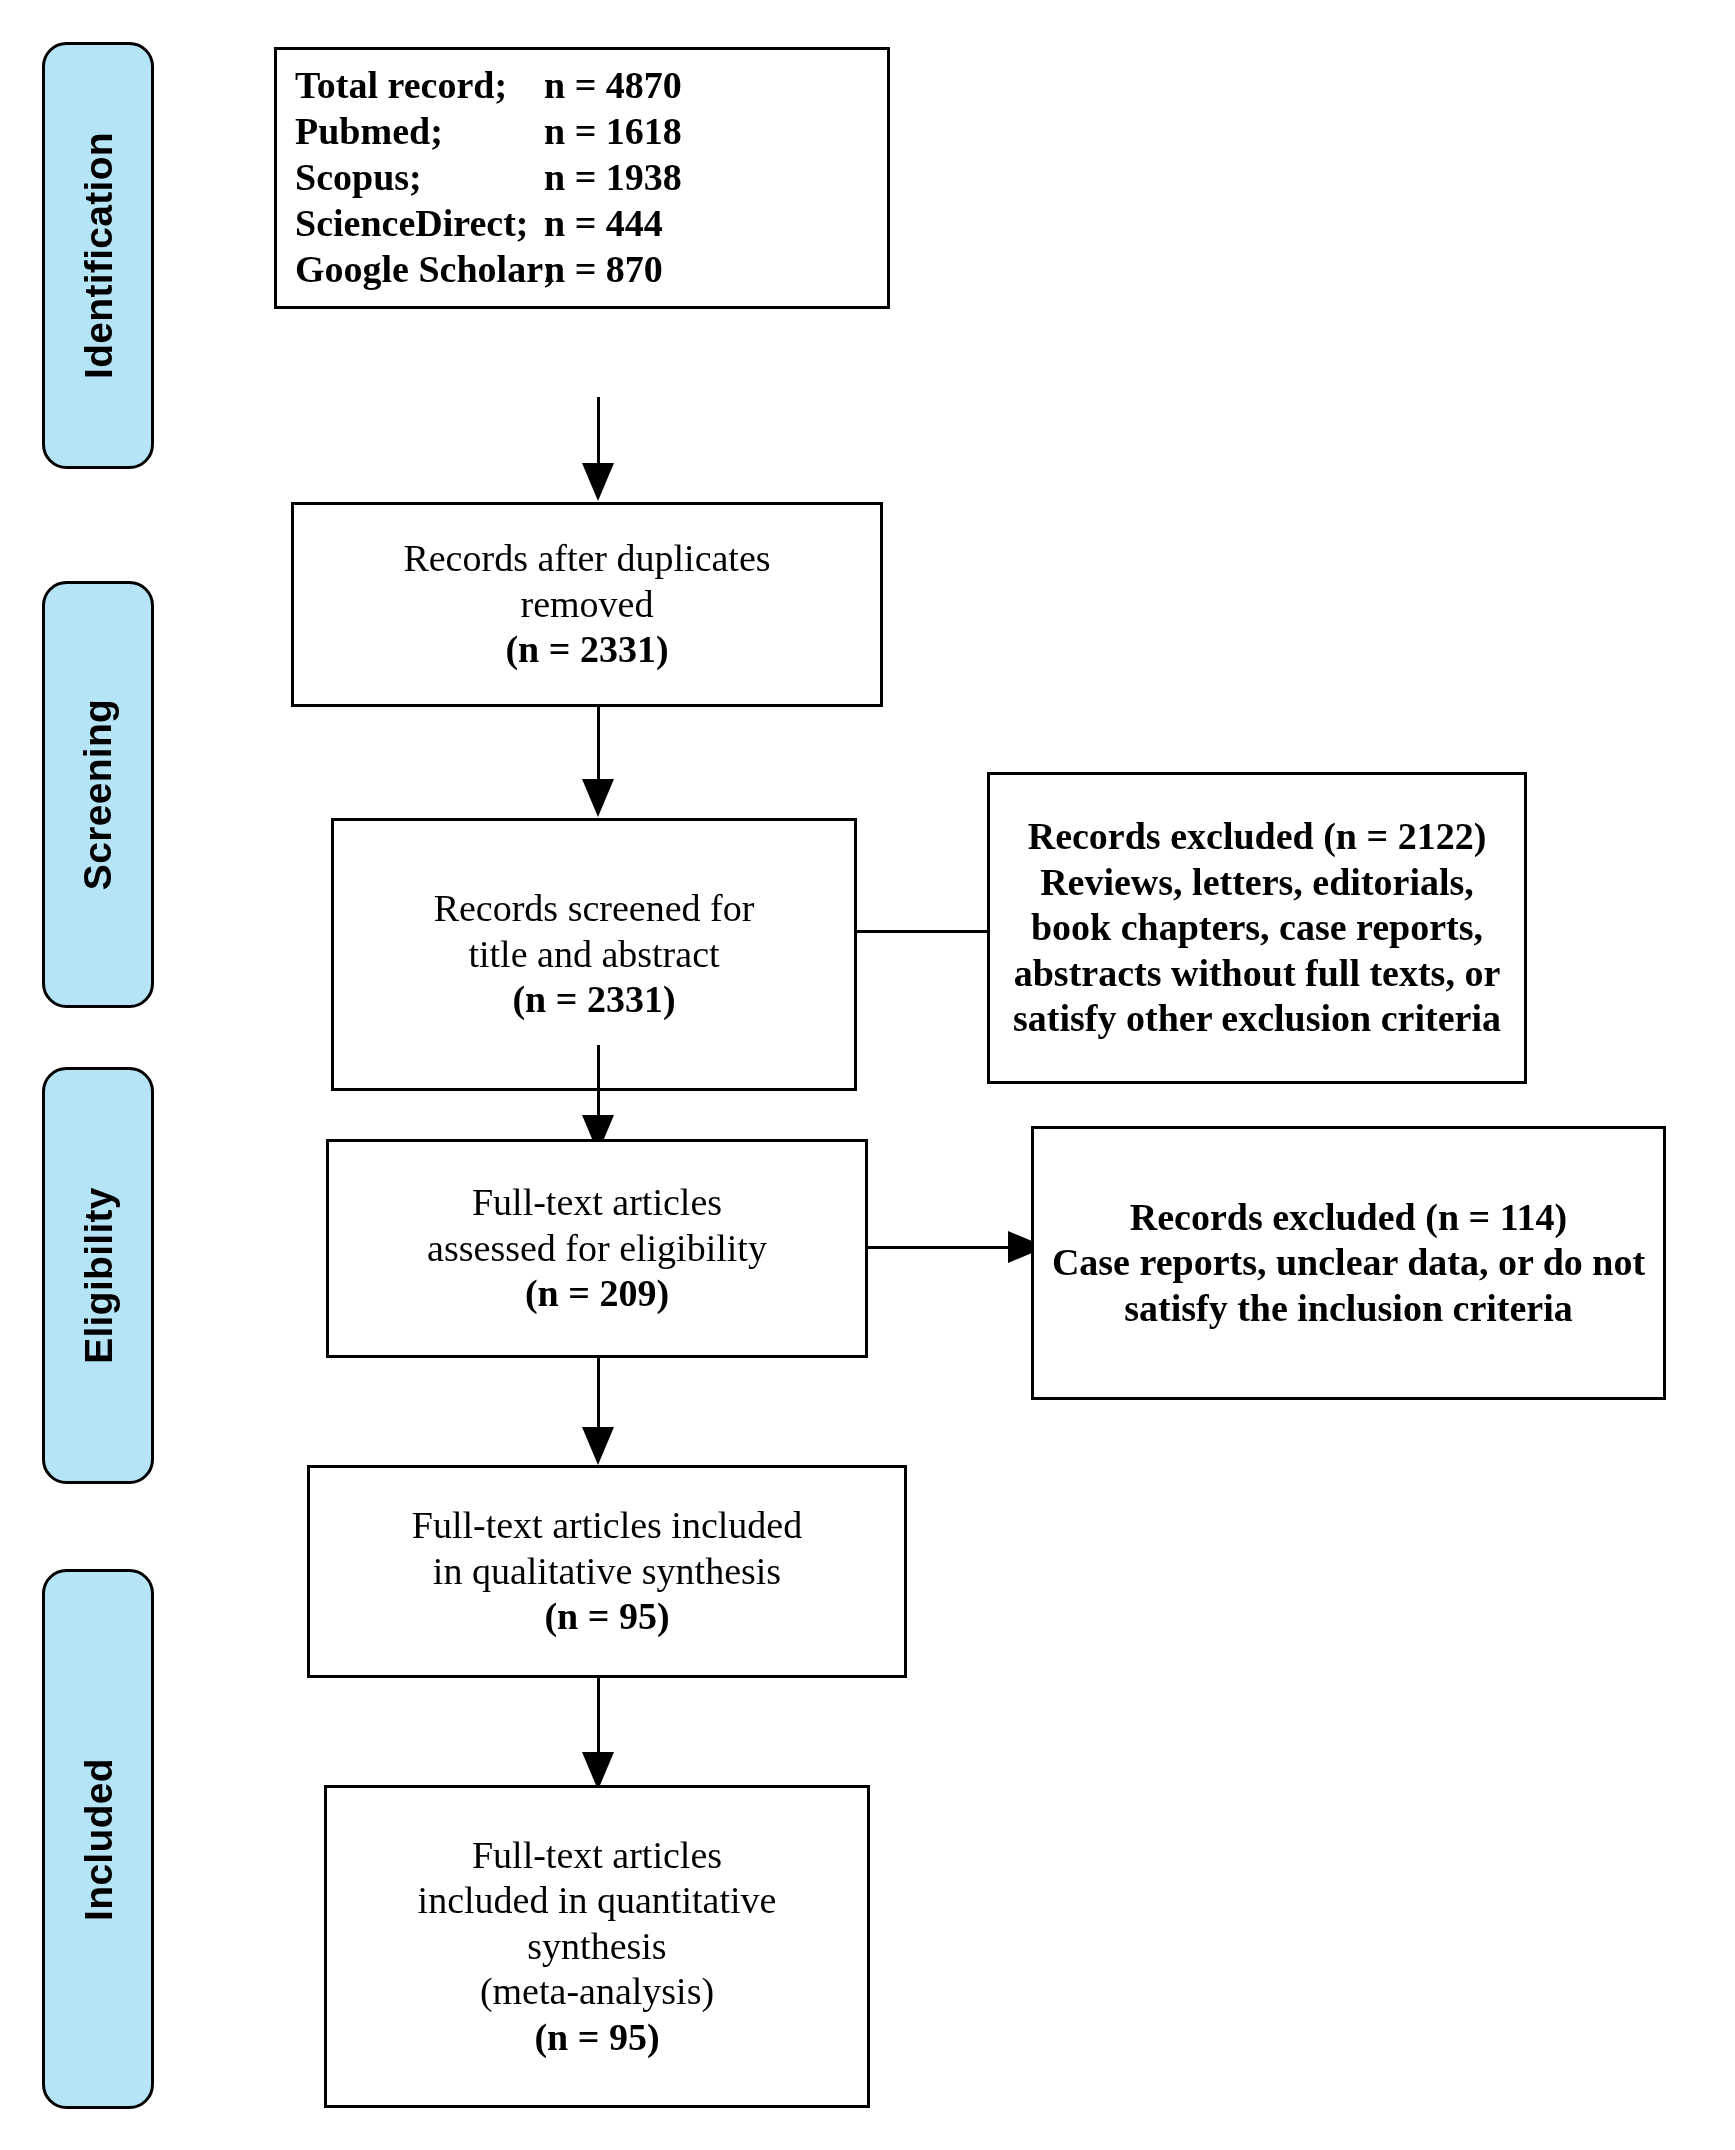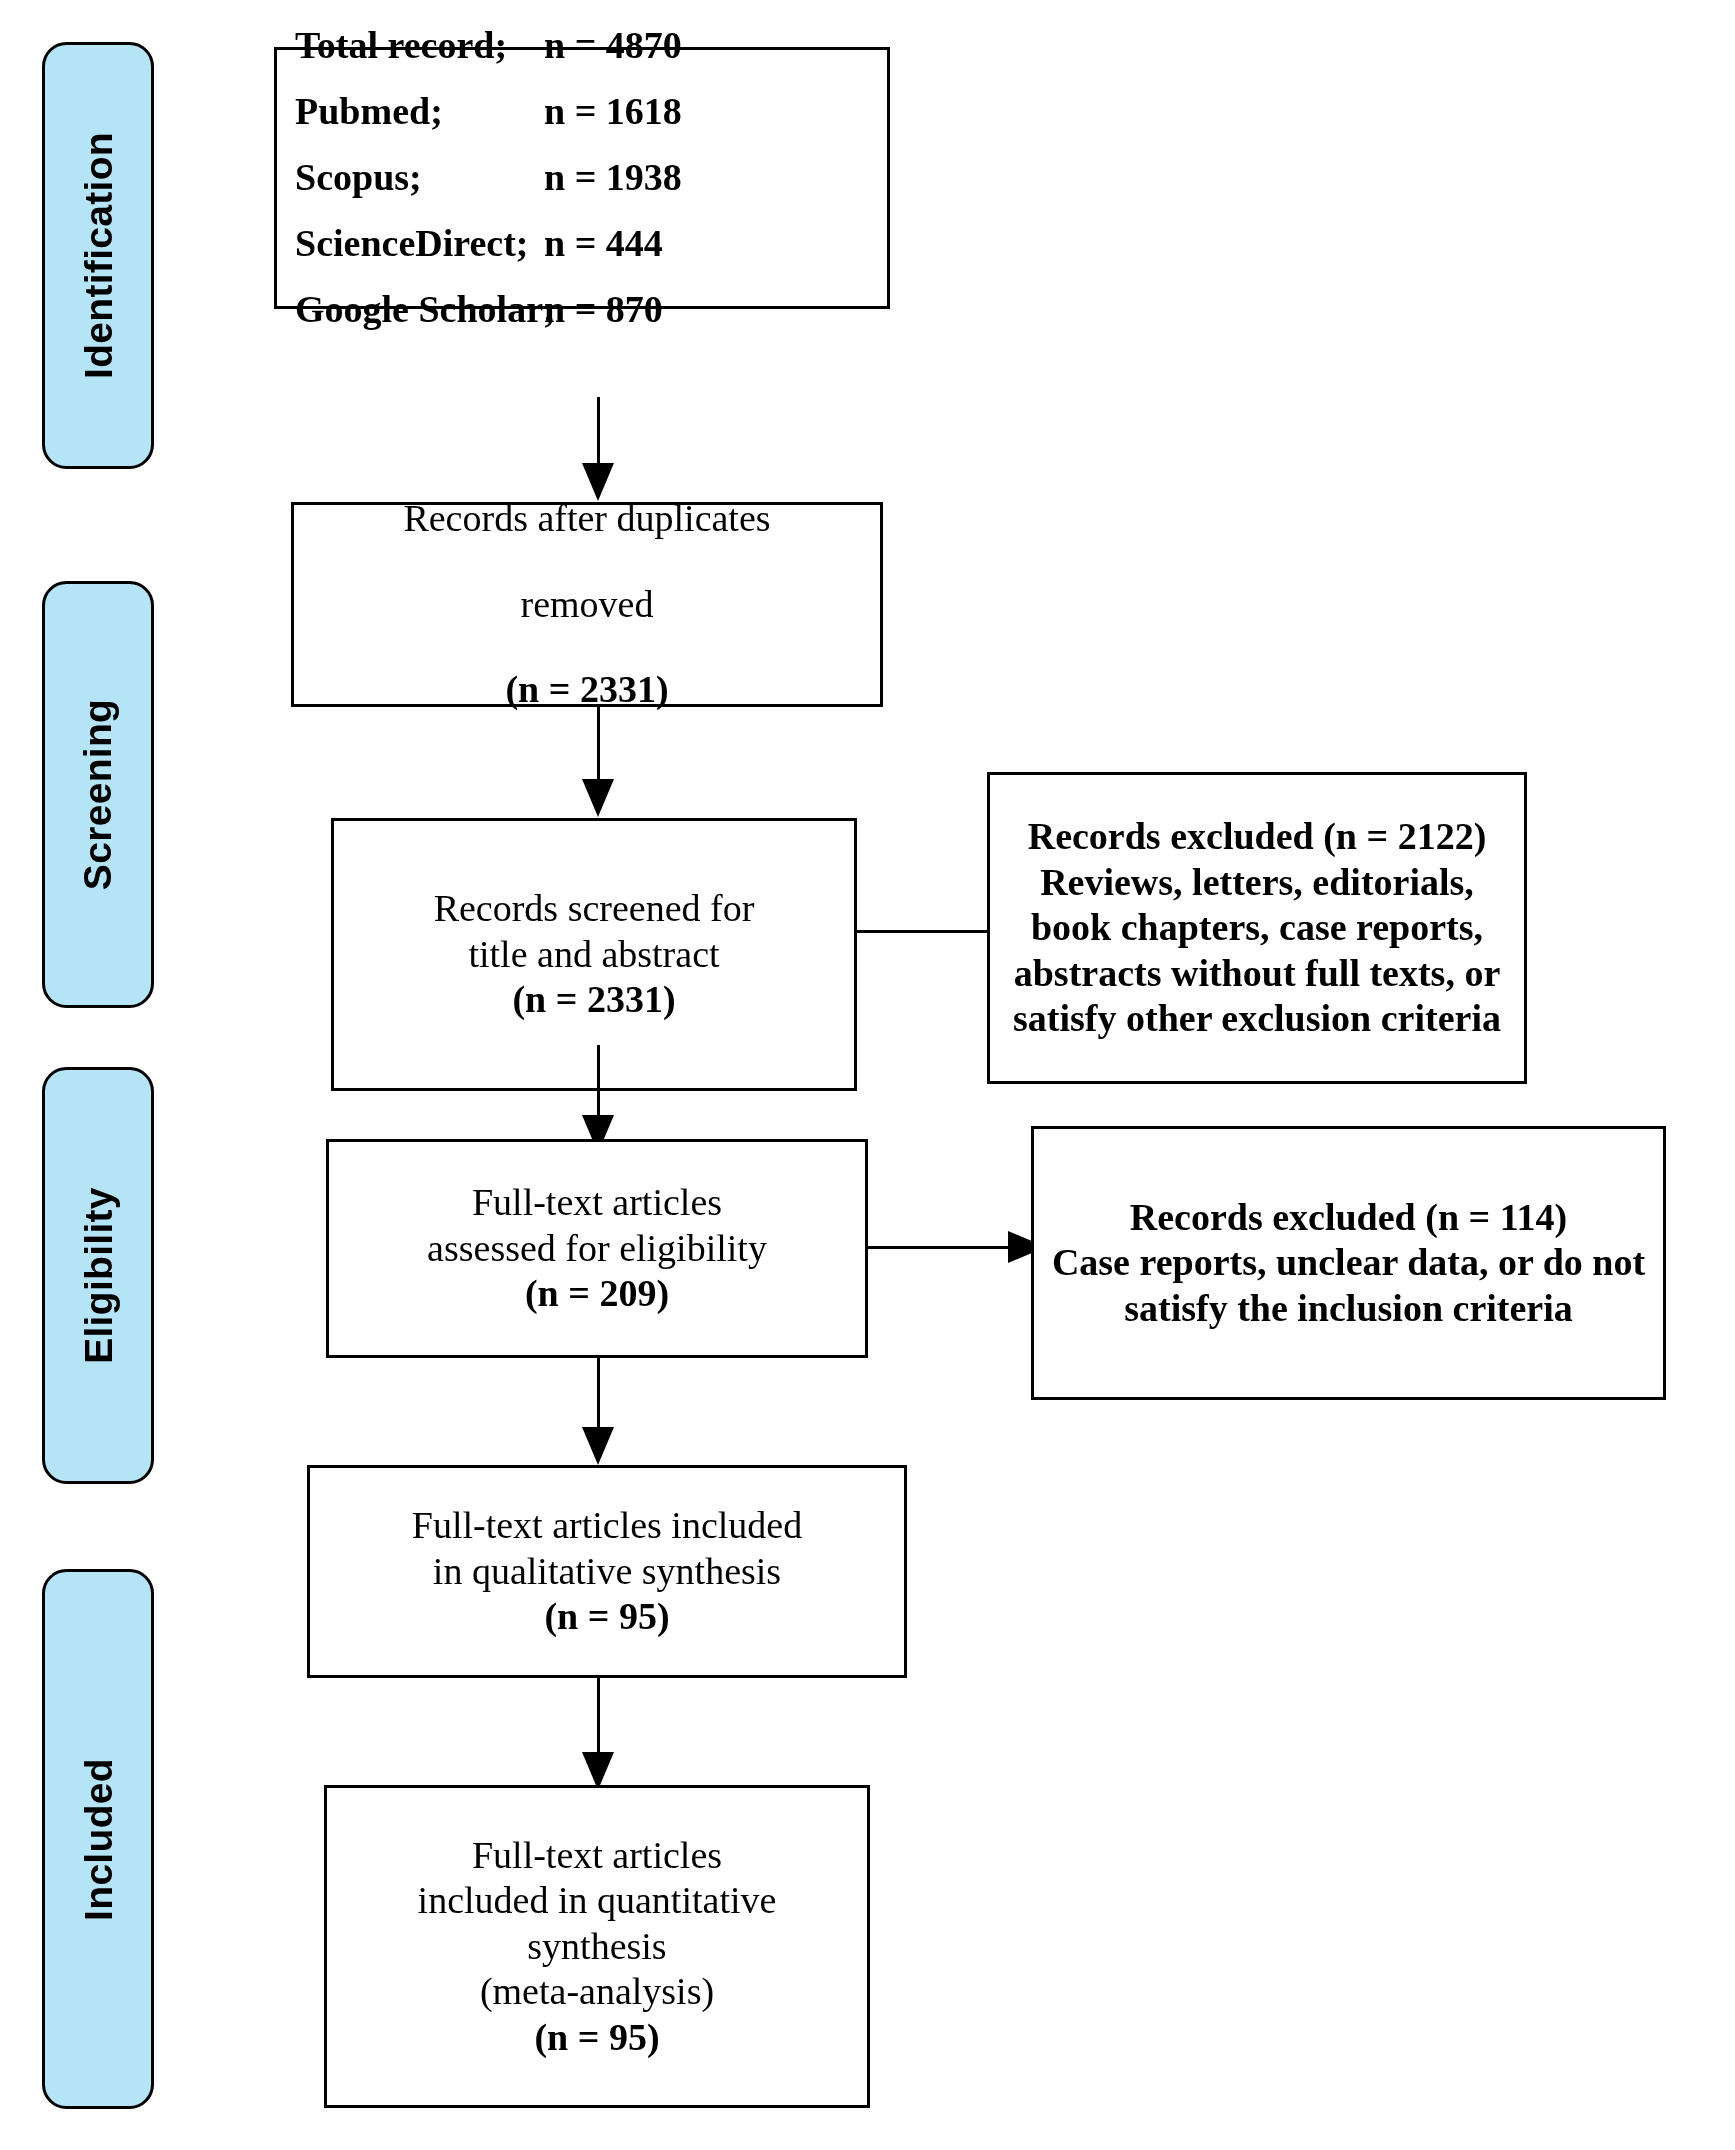--- a/index.html
+++ b/index.html
@@ -128,21 +128,21 @@
   </div>
 
   <div class="stage-pill" style="left:42px; top:1067px; width:112px; height:417px;">
     <span class="stage-label">Eligibility</span>
   </div>
 
   <div class="stage-pill" style="left:42px; top:1569px; width:112px; height:540px;">
     <span class="stage-label">Included</span>
   </div>
 
-  <div class="flow-box src-box" style="left:274px; top:47px; width:616px; height:262px;gap:20px;">
+  <div class="flow-box src-box" style="left:274px; top:47px; width:616px; height:262px;">
     <div class="src-row bold">
       <span class="src-name">Total record;</span>
       <span class="src-count">n = 4870</span>
     </div>
     <div class="src-row">
       <span class="src-name">Pubmed;</span>
       <span class="src-count">n = 1618</span>
     </div>
     <div class="src-row">
       <span class="src-name">Scopus;</span>
@@ -154,21 +154,21 @@
     </div>
     <div class="src-row">
       <span class="src-name">Google Scholar;</span>
       <span class="src-count">n = 870</span>
     </div>
   </div>
 
   <div class="v-line" style="left:597px; top:397px; height:70px;"></div>
   <div class="arrow-down" style="left:582px; top:463px;"></div>
 
-  <div class="flow-box" style="left:291px; top:502px; width:592px; height:205px;gap:40px;">
+  <div class="flow-box" style="left:291px; top:502px; width:592px; height:205px;">
     <span class="line">Records after duplicates</span>
     <span class="line">removed</span>
     <span class="line bold">(n = 2331)</span>
   </div>
 
   <div class="v-line" style="left:597px; top:707px; height:75px;"></div>
   <div class="arrow-down" style="left:582px; top:779px;"></div>
 
   <div class="flow-box" style="left:331px; top:818px; width:526px; height:273px;">
     <span class="line">Records screened for</span>

